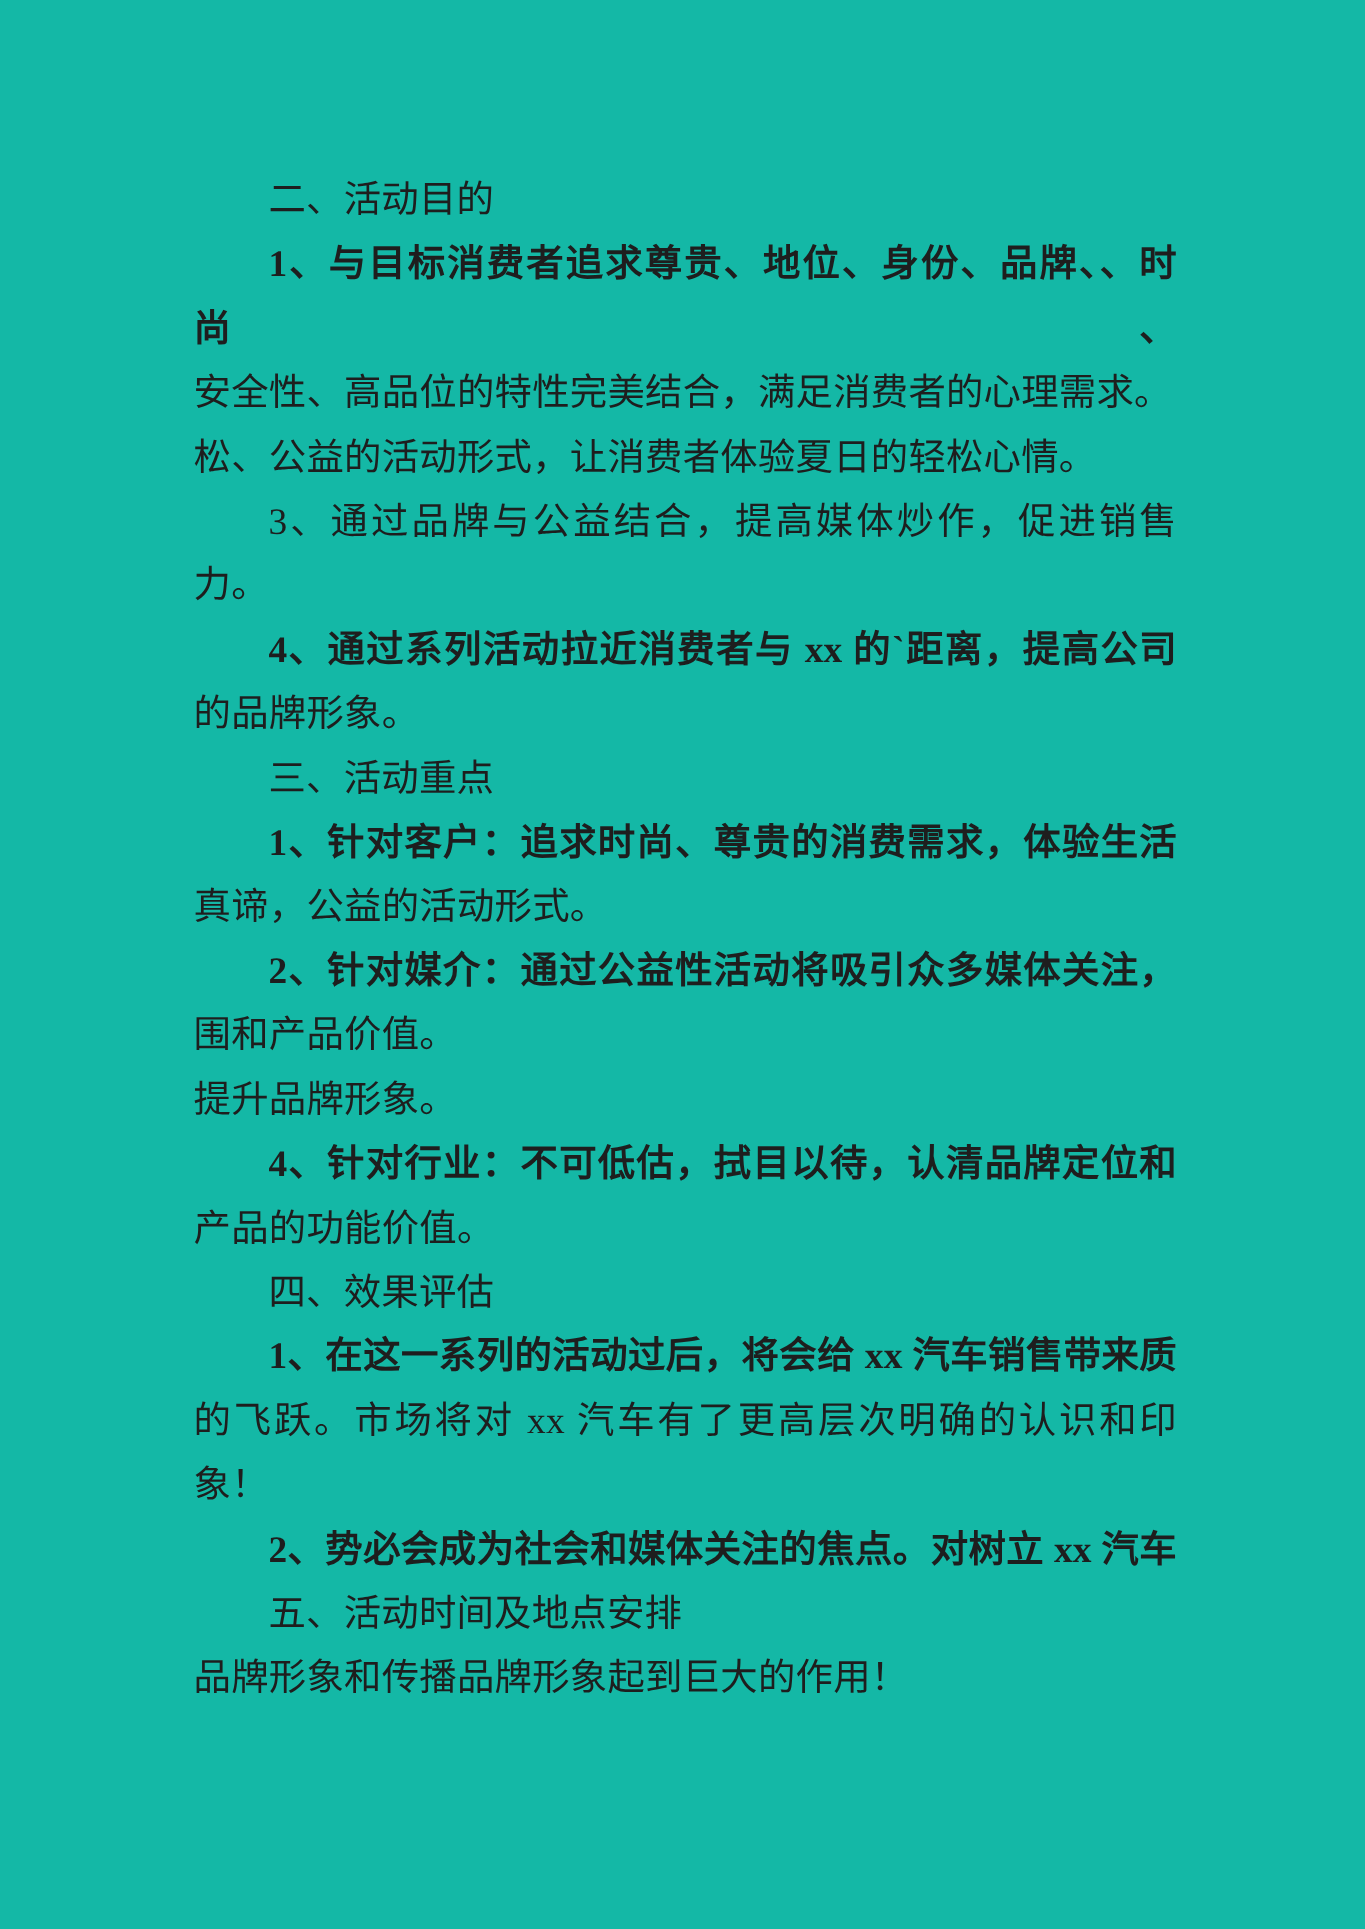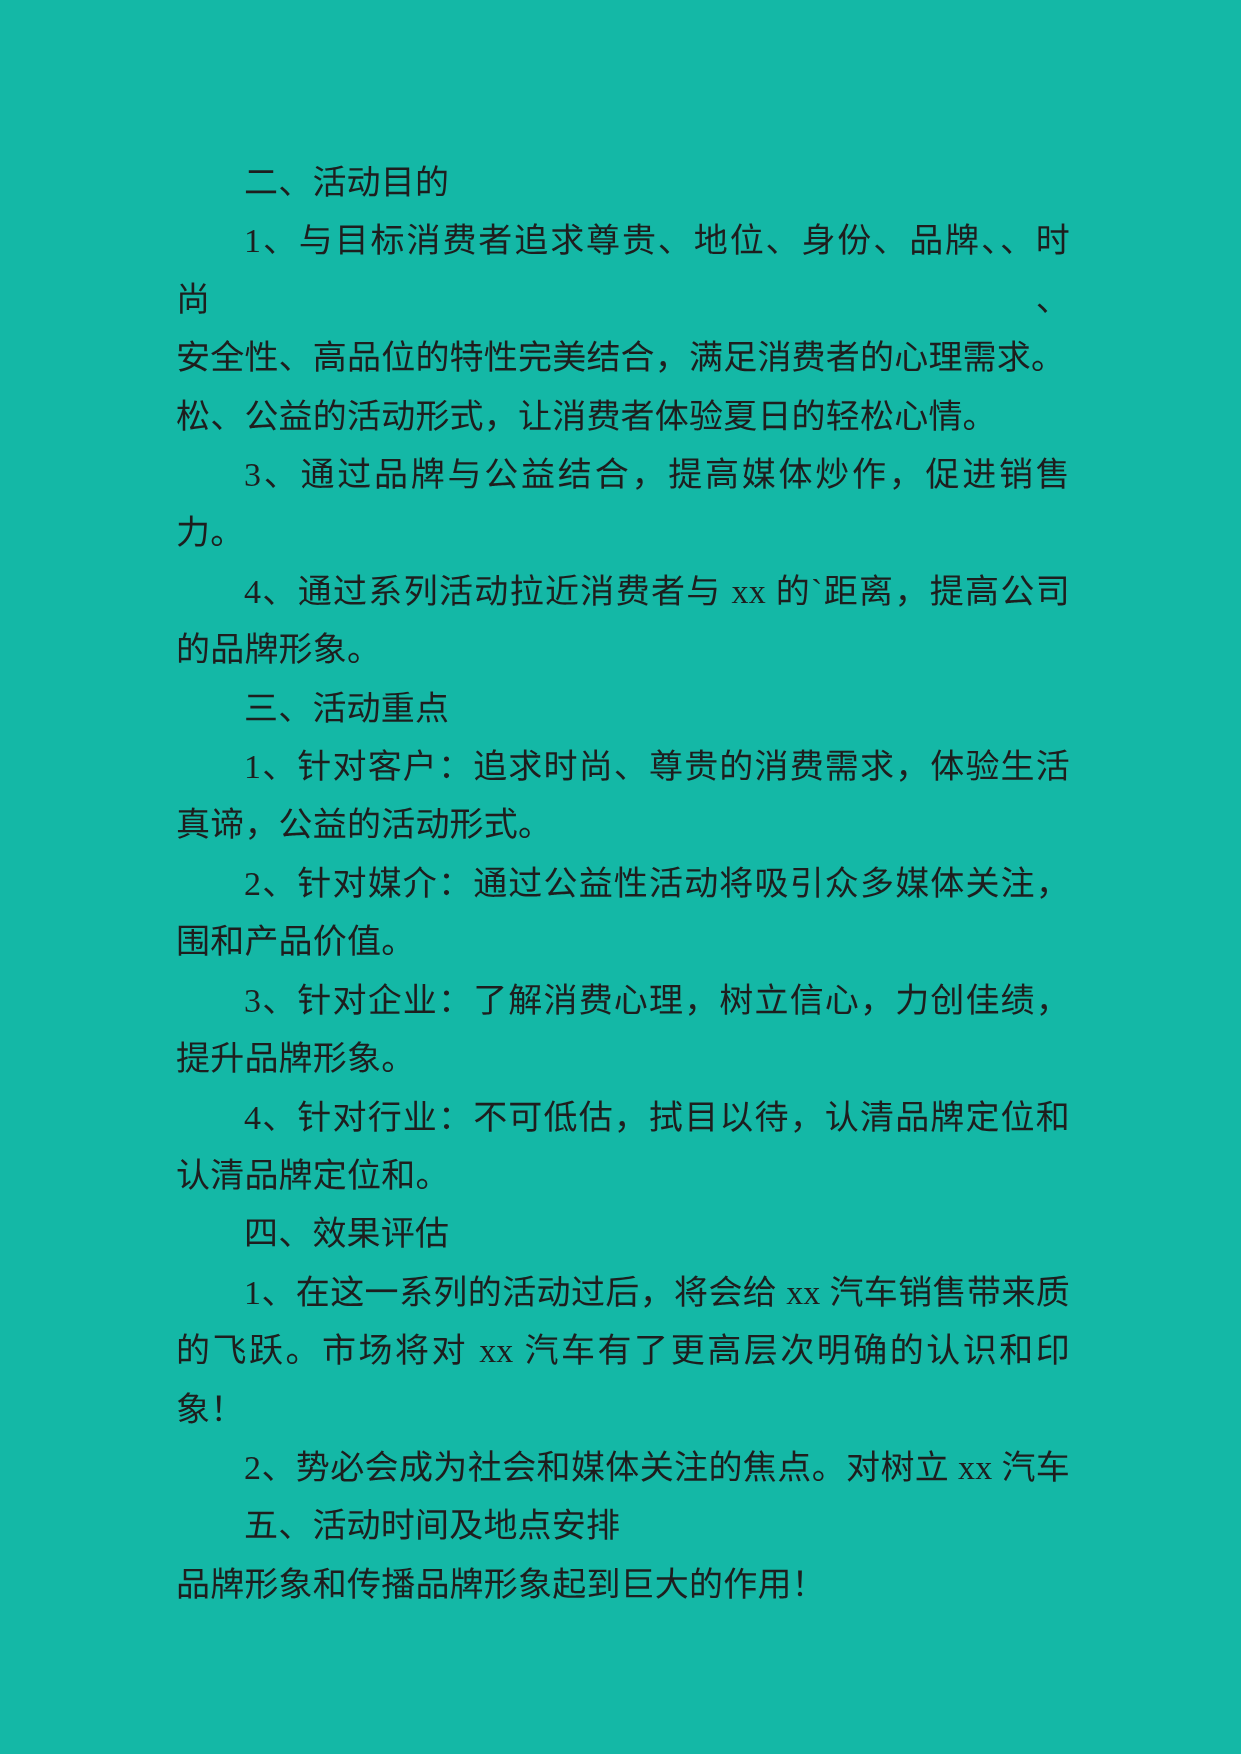--- a/index.html
+++ b/index.html
@@ -25,20 +25,21 @@
     color: #1e1e1e;
     letter-spacing: 0.2px;
   }
   .line {
     text-align: justify;
     white-space: normal;
   }
   
   .line.fill {
     text-align-last: justify;
+    font-weight: bold;
   }
   
   .line.first {
     text-indent: 68px;
   }
 </style>
 </head>
 <body>
 
 <div class="page">
@@ -48,24 +49,23 @@
       <div class="line">安全性、高品位的特性完美结合，满足消费者的心理需求。</div>
       <div class="line">松、公益的活动形式，让消费者体验夏日的轻松心情。</div>
       <div class="line first">3、通过品牌与公益结合，提高媒体炒作，促进销售力。</div>
       <div class="line first fill">4、通过系列活动拉近消费者与 xx 的`距离，提高公司</div>
       <div class="line">的品牌形象。</div>
       <div class="line first">三、活动重点</div>
       <div class="line first fill">1、针对客户：追求时尚、尊贵的消费需求，体验生活</div>
       <div class="line">真谛，公益的活动形式。</div>
       <div class="line first fill">2、针对媒介：通过公益性活动将吸引众多媒体关注，</div>
       <div class="line">围和产品价值。</div>
-      <div class="line first fill">3、针对企业：了解消费心理，树立信心，力创佳绩，</div>
       <div class="line">提升品牌形象。</div>
       <div class="line first fill">4、针对行业：不可低估，拭目以待，认清品牌定位和</div>
-      <div class="line">认清品牌定位和。</div>
+      <div class="line">产品的功能价值。</div>
       <div class="line first">四、效果评估</div>
       <div class="line first fill">1、在这一系列的活动过后，将会给 xx 汽车销售带来质</div>
       <div class="line">的飞跃。市场将对 xx 汽车有了更高层次明确的认识和印象！</div>
       <div class="line first fill">2、势必会成为社会和媒体关注的焦点。对树立 xx 汽车</div>
       <div class="line first">五、活动时间及地点安排</div>
       <div class="line">品牌形象和传播品牌形象起到巨大的作用！</div>
     </div>
 </div>
 
 </body></html>

